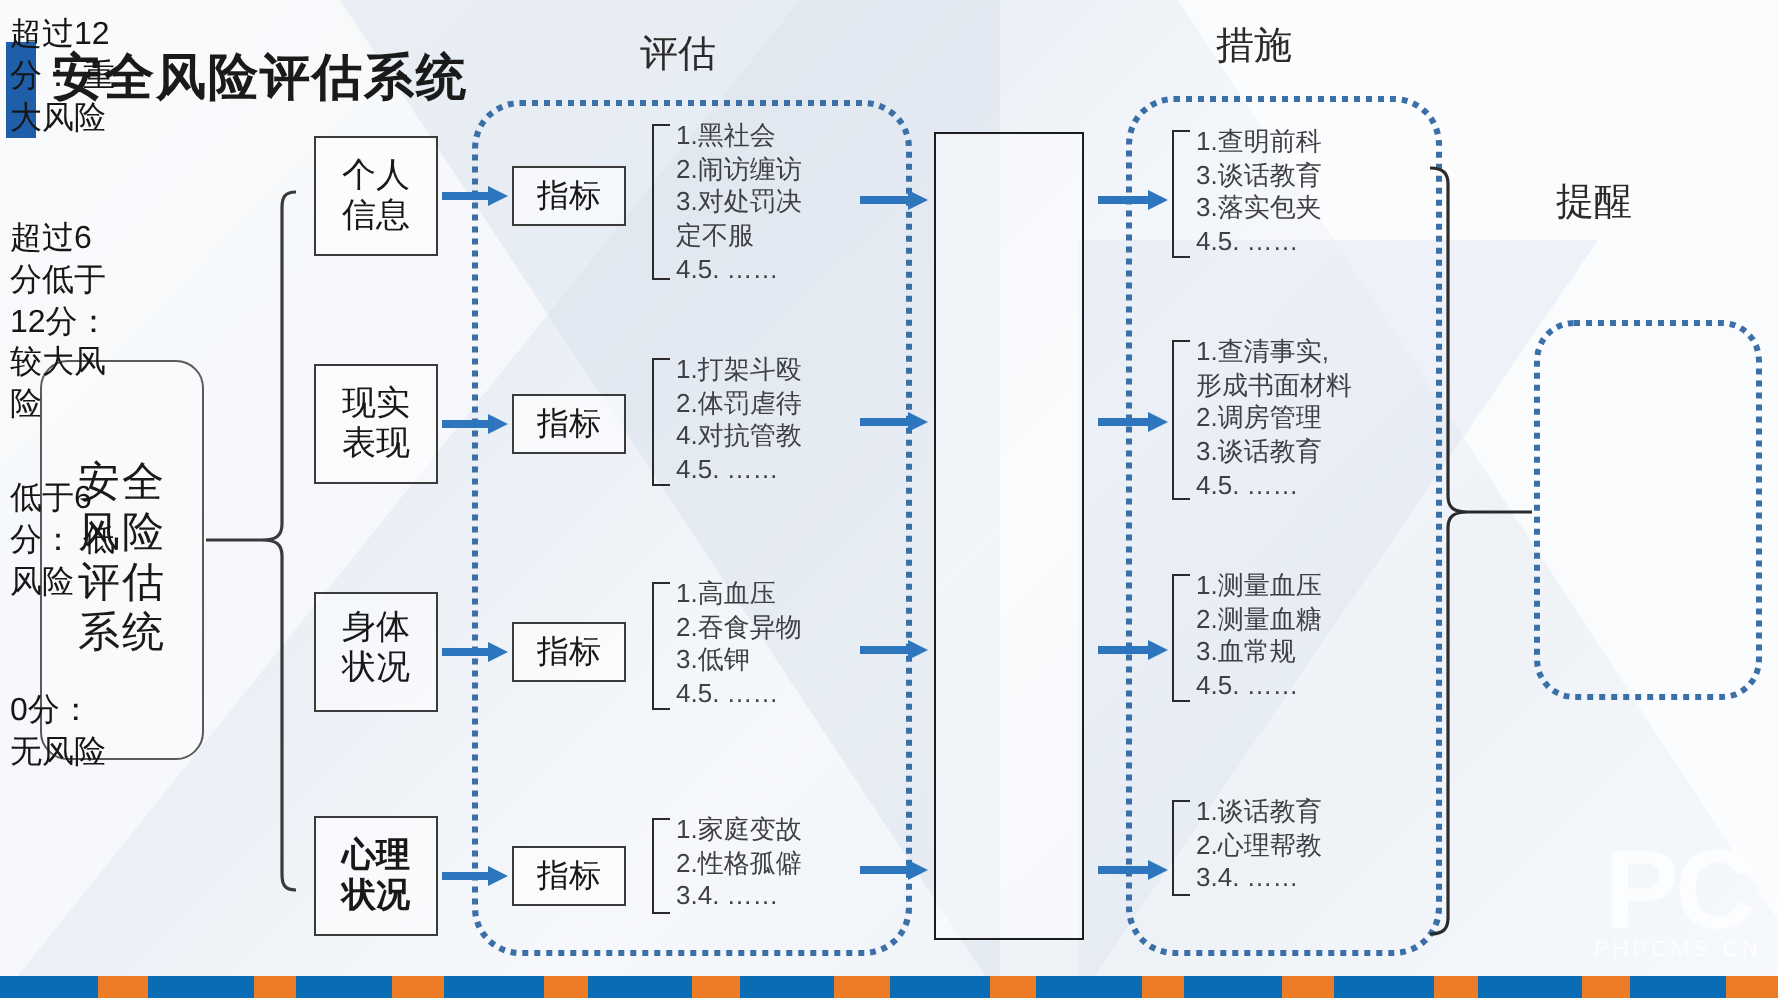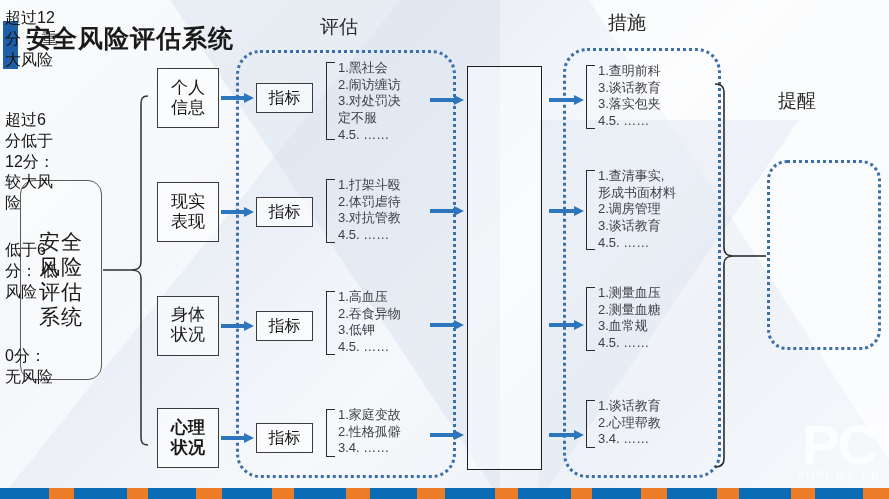--- a/index.html
+++ b/index.html
@@ -242,21 +242,21 @@
   <div class="bullets b-assess" id="bl-a0">
     <span class="ln">1.黑社会</span>
     <span class="ln">2.闹访缠访</span>
     <span class="ln">3.对处罚决</span>
     <span class="ln">定不服</span>
     <span class="ln">4.5. ……</span>
   </div>
   <div class="bullets b-assess" id="bl-a1">
     <span class="ln">1.打架斗殴</span>
     <span class="ln">2.体罚虐待</span>
-    <span class="ln">3.对抗管教</span>
+    <span class="ln">4.对抗管教</span>
     <span class="ln">4.5. ……</span>
   </div>
   <div class="bullets b-assess" id="bl-a2">
     <span class="ln">1.高血压</span>
     <span class="ln">2.吞食异物</span>
     <span class="ln">3.低钾</span>
     <span class="ln">4.5. ……</span>
   </div>
   <div class="bullets b-assess" id="bl-a3">
     <span class="ln">1.家庭变故</span>

